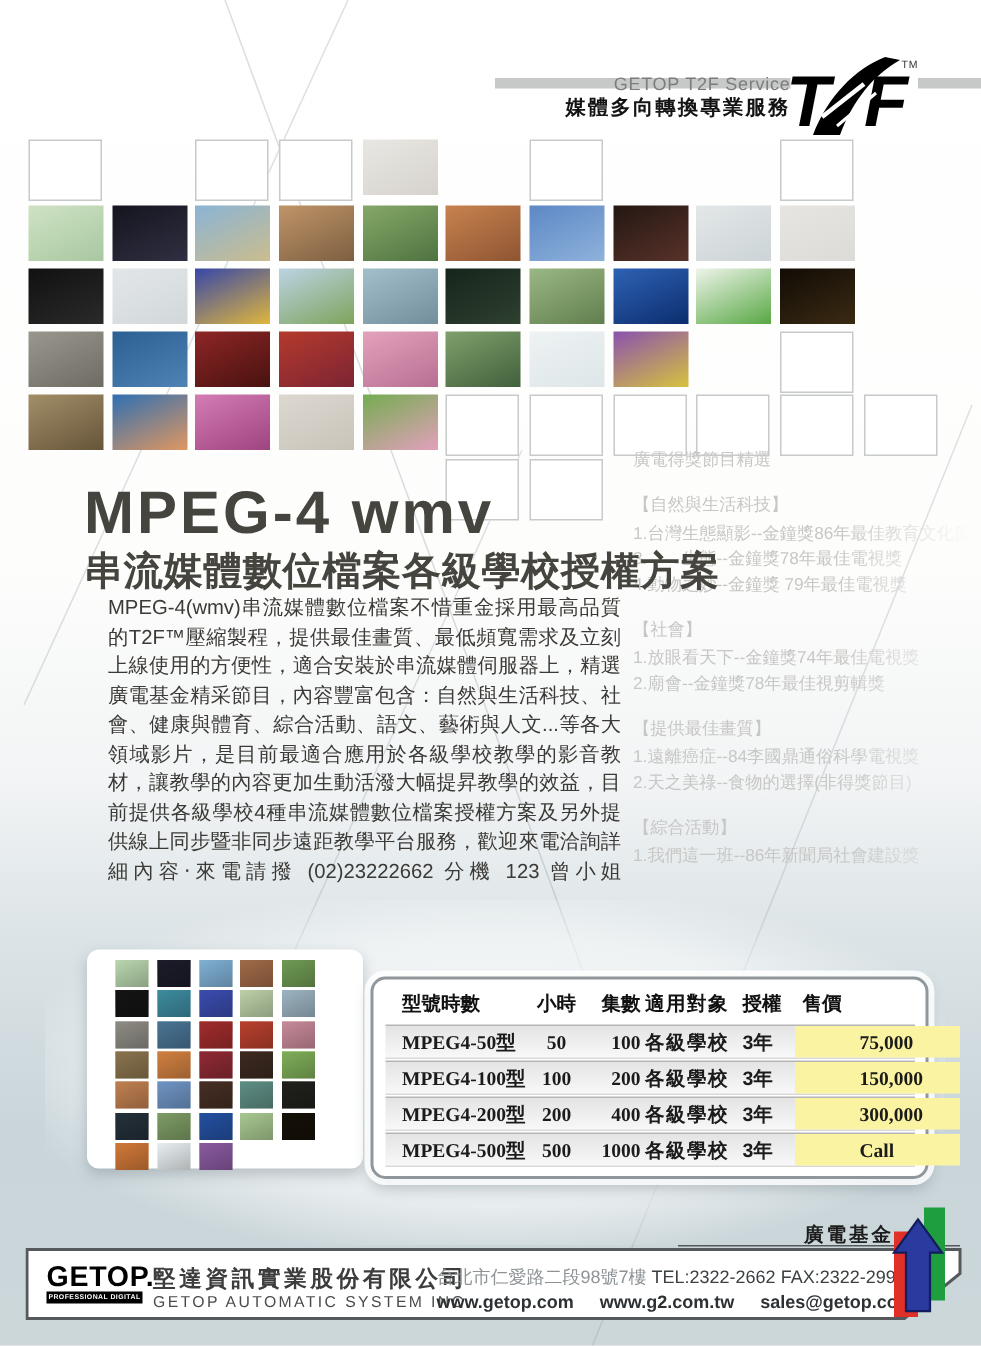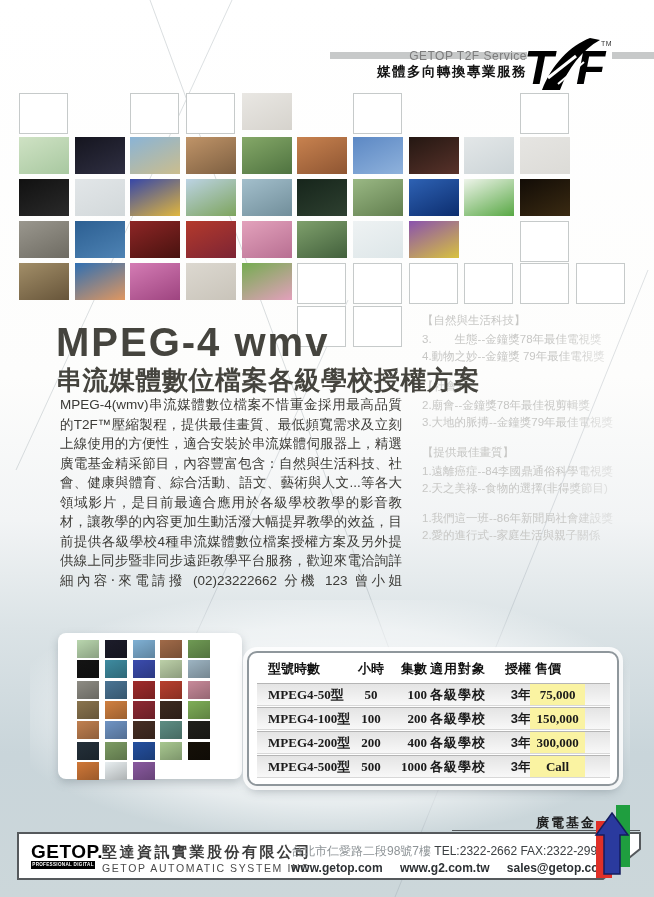--- a/index.html
+++ b/index.html
@@ -23,43 +23,43 @@
   .t1{font-size:40px;font-weight:bold;letter-spacing:2px;line-height:40px;}
   .t2{font-size:26px;font-weight:bold;letter-spacing:0.5px;margin-top:1px;white-space:nowrap;}
   
   .awards{position:absolute;left:422px;top:299px;width:232px;z-index:2;color:#c7c7c5;
           font-size:11.5px;line-height:17px;white-space:nowrap;overflow:hidden;
           -webkit-mask-image:linear-gradient(90deg,#000 0%,#000 60%,transparent 97%);
           mask-image:linear-gradient(90deg,#000 0%,#000 60%,transparent 97%);}
   .awards .sec{margin-top:13px;}
   .awards .cat{margin-bottom:2px;}
   
-  .para{position:absolute;left:60px;top:395px;width:342px;z-index:5;font-size:13.5px;line-height:19.5px;
+  .para{position:absolute;left:72px;top:395px;width:342px;z-index:5;font-size:13.5px;line-height:19.5px;
         color:#3b3a36;text-align:justify;text-align-last:justify;}
   
   .collage{position:absolute;left:58px;top:633px;width:184px;height:146px;background:#fff;border-radius:8px;
            box-shadow:0 4px 9px rgba(95,108,118,0.35);}
   .mt{position:absolute;width:22px;height:18px;}
   
   .panel{position:absolute;left:247px;top:651px;width:368px;height:131px;background:#fff;
          border:2px solid #8f979c;border-radius:10px;
          box-shadow:0 0 0 4px rgba(255,255,255,0.85),0 5px 10px rgba(88,100,110,0.4);}
   .phead{position:absolute;left:8px;top:6px;width:353px;height:20px;}
   .phead .pc{line-height:20px;height:20px;font-weight:bold;color:#111;}
   .prow{position:absolute;left:8px;width:353px;height:21px;
         background:linear-gradient(180deg,#e4e4e4,#f8f8f8);
         border-top:1px solid #b5b5b5;border-bottom:1px solid #d8d8d8;}
   .pc{position:absolute;top:0;height:21px;line-height:21px;font-size:13px;color:#1b1b1b;}
   .mono{font-family:Liberation Serif, serif;font-weight:bold;}
   .c-model{left:11px;}
   .c-hours{left:92px;width:44px;text-align:center;}
   .c-eps{left:122px;width:48px;text-align:right;}
   .c-target{left:173px;font-weight:bold;letter-spacing:1px;}
-  .c-lic{left:238px;width:36px;text-align:right;font-weight:bold;}
-  .c-price{left:273px;width:55px;text-align:center;background:#faf3a2;}
+  .c-lic{left:238px;width:36px;text-align:left;font-weight:bold;}
+  .c-price{left:273px;width:67px;background:#faf3a2;padding-left:43px;}
   .h-price{left:278px;}
   
   .fund-label{position:absolute;left:536px;top:814px;font-size:13px;font-weight:bold;color:#1d1d1d;letter-spacing:2px;z-index:8;}
   .fund-line{position:absolute;left:452px;top:830px;width:188px;height:1px;background:#55595c;z-index:8;}
   .fund-logo{position:absolute;left:591px;top:800px;z-index:9;}
   .footer-bar{position:absolute;left:17px;top:832px;z-index:7;}
   .getop{position:absolute;left:31px;top:842px;z-index:8;font-weight:800;font-size:19px;color:#000;letter-spacing:0.5px;line-height:19px;}
   .getop .reg{font-size:6px;vertical-align:top;}
   .getop-bar{position:absolute;left:31px;top:861px;width:64px;height:7.5px;background:#000;color:#fff;z-index:8;
              font-size:4.6px;line-height:7.5px;text-align:center;letter-spacing:0.3px;font-weight:bold;}
@@ -143,39 +143,41 @@
       <div class="gbox" style="left: 353px; top: 263px;"></div>
       <div class="gbox" style="left: 409px; top: 263px;"></div>
       <div class="gbox" style="left: 464px; top: 263px;"></div>
       <div class="gbox" style="left: 520px; top: 263px;"></div>
       <div class="gbox" style="left: 576px; top: 263px;"></div>
       <div class="gbox" style="left: 297px; top: 306px;"></div>
       <div class="gbox" style="left: 353px; top: 306px;"></div>
     </div>
 
   <div class="awards">
+    <div class="awards-title">廣電得獎節目精選</div>
     <div id="award-sections">
         <div class="sec">
           <div class="cat">【自然與生活科技】</div>
+          <div>1.台灣生態顯影--金鐘獎86年最佳教育文化節目</div>
           <div>3.　　生態--金鐘獎78年最佳電視獎</div>
           <div>4.動物之妙--金鐘獎 79年最佳電視獎</div>
         </div>
         <div class="sec">
           <div class="cat">【社會】</div>
+          <div>1.放眼看天下--金鐘獎74年最佳電視獎</div>
           <div>2.廟會--金鐘獎78年最佳視剪輯獎</div>
-          <div>3.大地的脈搏--金鐘獎79年最佳電視獎</div>
         </div>
         <div class="sec">
           <div class="cat">【提供最佳畫質】</div>
           <div>1.遠離癌症--84李國鼎通俗科學電視獎</div>
           <div>2.天之美祿--食物的選擇(非得獎節目)</div>
         </div>
         <div class="sec">
+          <div class="cat">【綜合活動】</div>
           <div>1.我們這一班--86年新聞局社會建設獎</div>
-          <div>2.愛的進行式--家庭生活與親子關係</div>
         </div>
       </div>
   </div>
 
   <div class="title">
     <div class="t1">MPEG-4 wmv</div>
     <div class="t2">串流媒體數位檔案各級學校授權方案</div>
   </div>
 
   <div class="para">MPEG-4(wmv)串流媒體數位檔案不惜重金採用最高品質的T2F™壓縮製程，提供最佳畫質、最低頻寬需求及立刻上線使用的方便性，適合安裝於串流媒體伺服器上，精選廣電基金精采節目，內容豐富包含：自然與生活科技、社會、健康與體育、綜合活動、語文、藝術與人文...等各大領域影片，是目前最適合應用於各級學校教學的影音教材，讓教學的內容更加生動活潑大幅提昇教學的效益，目前提供各級學校4種串流媒體數位檔案授權方案及另外提供線上同步暨非同步遠距教學平台服務，歡迎來電洽詢詳細內容‧來電請撥 (02)23222662 分機 123 曾小姐</div>

